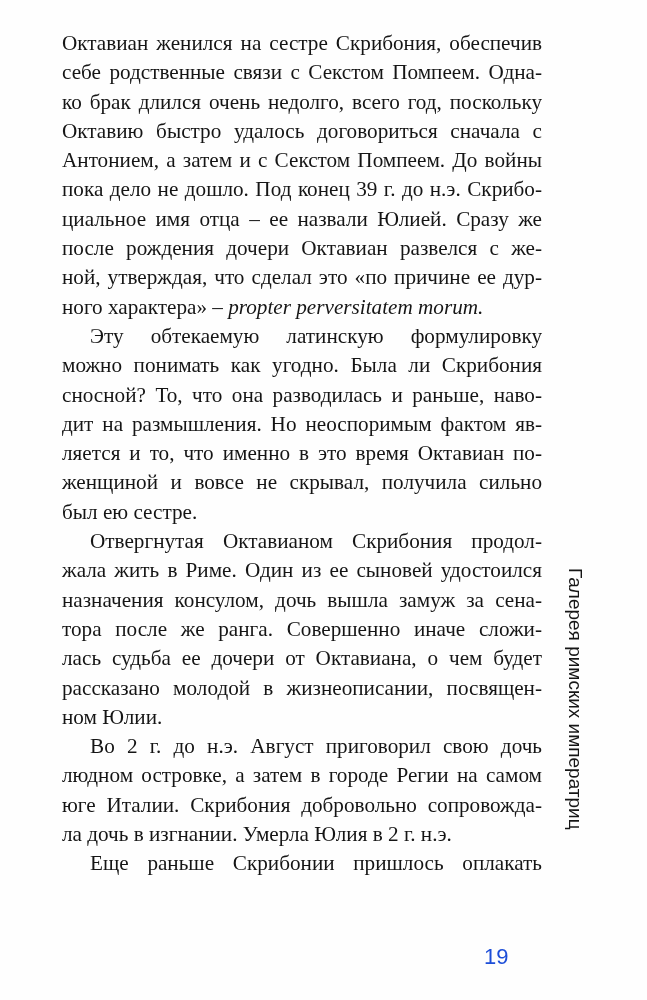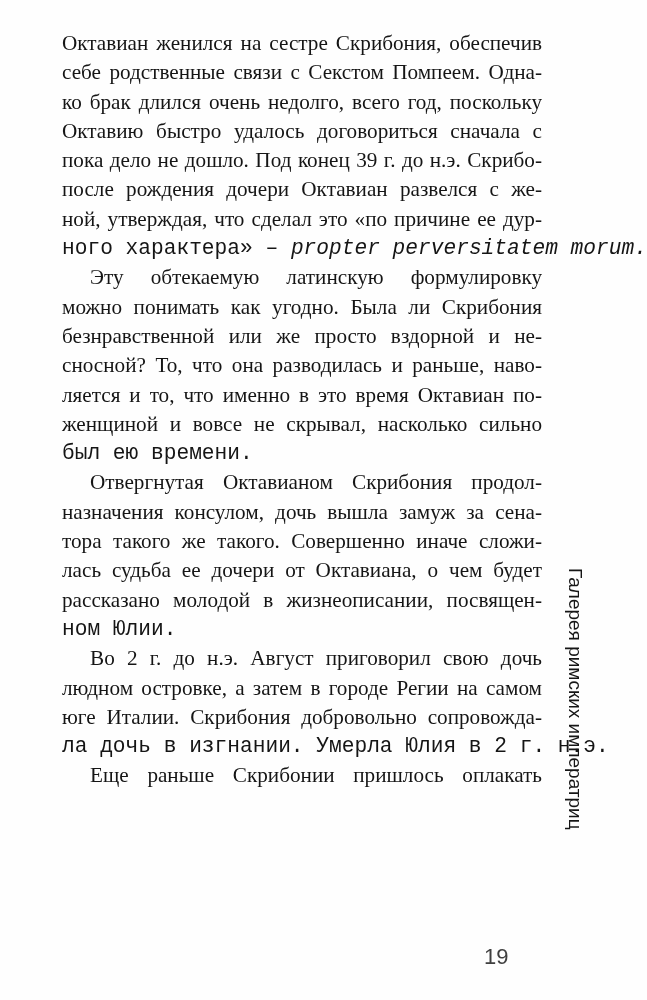--- a/index.html
+++ b/index.html
@@ -4,61 +4,64 @@
 <style>
   html, body { margin: 0; padding: 0; background: #ffffff; }
   body { width: 647px; height: 1000px; position: relative; overflow: hidden; }
   .page { position: absolute; left: 0; top: 0; width: 647px; height: 1000px; background: #fefefe; }
   .text-block {
     position: absolute; left: 62px; top: 29px; width: 480px;
     font-family: "Liberation Serif", "DejaVu Serif", serif;
     font-size: 21.2px; line-height: 29.3px; color: #151515;
   }
   .line { display: block; white-space: nowrap; text-align: justify; text-align-last: justify; height: 29.3px; }
-  .line.last { text-align-last: left; font-family: Liberation Mono, monospace; }
+  .line.last { text-align-last: left; }
   .line.indent { padding-left: 28px; }
   .italic { font-style: italic; }
   .side-title {
     position: absolute; left: 563px; top: 568px;
     width: 234px; height: 24px;
     transform-origin: 0 0;
     transform: translate(24px, 0) rotate(90deg);
     font-family: "Liberation Sans", "DejaVu Sans", sans-serif;
     font-size: 19px; line-height: 24px; color: #151515;
     white-space: nowrap;
   }
   .page-number {
     position: absolute; left: 484px; top: 944px;
     font-family: "Liberation Sans", "DejaVu Sans", sans-serif;
-    font-size: 22px; color: #404040;
+    font-size: 22px; color: #1d4ed8;
   }
 </style>
 </head>
 <body>
 
 <div class="page">
   <div class="text-block">
     <span class="line">Октавиан женился на сестре Скрибония, обеспечив</span>
     <span class="line">себе родственные связи с Секстом Помпеем. Одна-</span>
     <span class="line">ко брак длился очень недолго, всего год, поскольку</span>
     <span class="line">Октавию быстро удалось договориться сначала с</span>
+    <span class="line">Антонием, а затем и с Секстом Помпеем. До войны</span>
     <span class="line">пока дело не дошло. Под конец 39 г. до н.э. Скрибо-</span>
+    <span class="line">циальное имя отца – ее назвали Юлией. Сразу же</span>
     <span class="line">после рождения дочери Октавиан развелся с же-</span>
     <span class="line">ной, утверждая, что сделал это «по причине ее дур-</span>
     <span class="line last"><span>ного характера» – </span><span class="italic">propter perversitatem morum.</span></span>
     <span class="line indent">Эту обтекаемую латинскую формулировку</span>
     <span class="line">можно понимать как угодно. Была ли Скрибония</span>
-    <span class="line">безнравственной или же просто вздорной и не-</span>
     <span class="line">сносной? То, что она разводилась и раньше, наво-</span>
+    <span class="line">дит на размышления. Но неоспоримым фактом яв-</span>
     <span class="line">ляется и то, что именно в это время Октавиан по-</span>
-    <span class="line">женщиной и вовсе не скрывал, насколько сильно</span>
-    <span class="line last">был ею времени.</span>
+    <span class="line">женщиной и вовсе не скрывал, получила сильно</span>
+    <span class="line last">был ею сестре.</span>
     <span class="line indent">Отвергнутая Октавианом Скрибония продол-</span>
+    <span class="line">жала жить в Риме. Один из ее сыновей удостоился</span>
     <span class="line">назначения консулом, дочь вышла замуж за сена-</span>
-    <span class="line">тора такого же такого. Совершенно иначе сложи-</span>
+    <span class="line">тора после же ранга. Совершенно иначе сложи-</span>
     <span class="line">лась судьба ее дочери от Октавиана, о чем будет</span>
     <span class="line">рассказано молодой в жизнеописании, посвящен-</span>
     <span class="line last">ном Юлии.</span>
     <span class="line indent">Во 2 г. до н.э. Август приговорил свою дочь</span>
     <span class="line">людном островке, а затем в городе Регии на самом</span>
     <span class="line">юге Италии. Скрибония добровольно сопровожда-</span>
     <span class="line last">ла дочь в изгнании. Умерла Юлия в 2 г. н.э.</span>
     <span class="line indent">Еще раньше Скрибонии пришлось оплакать</span>
 
   </div>

